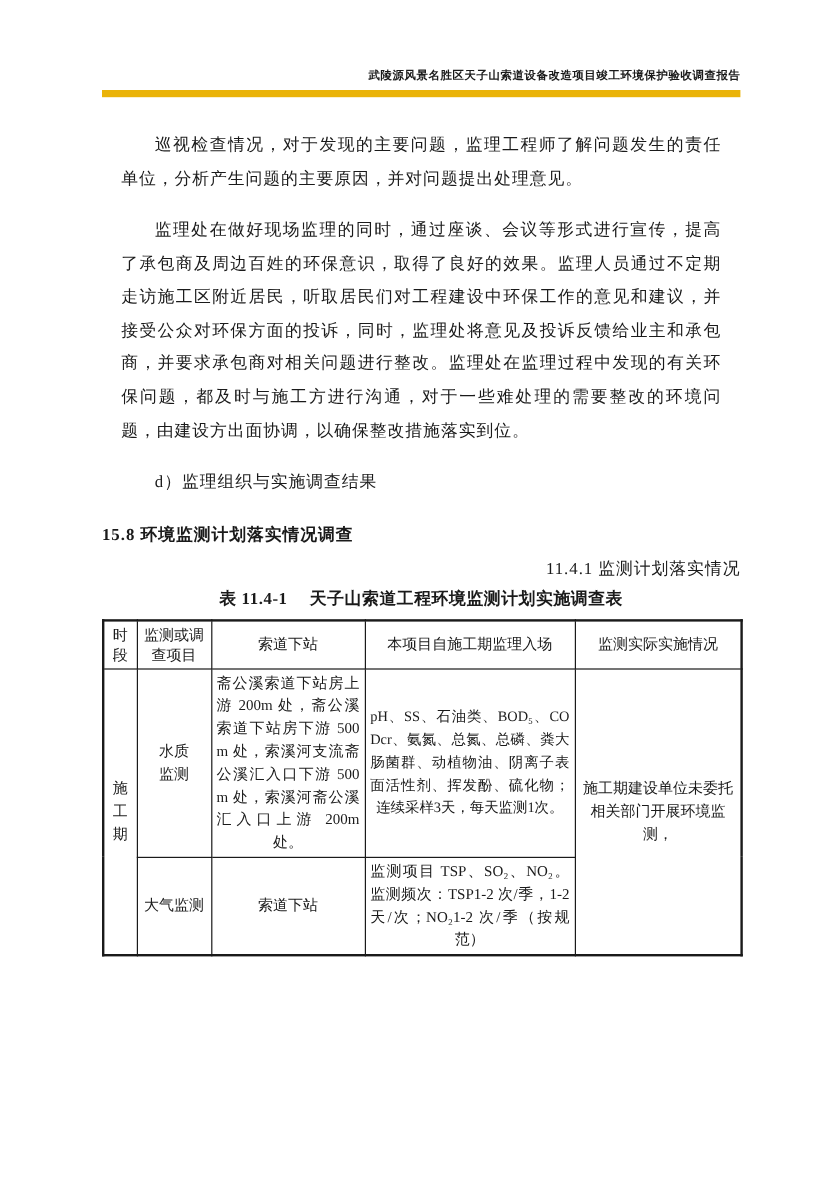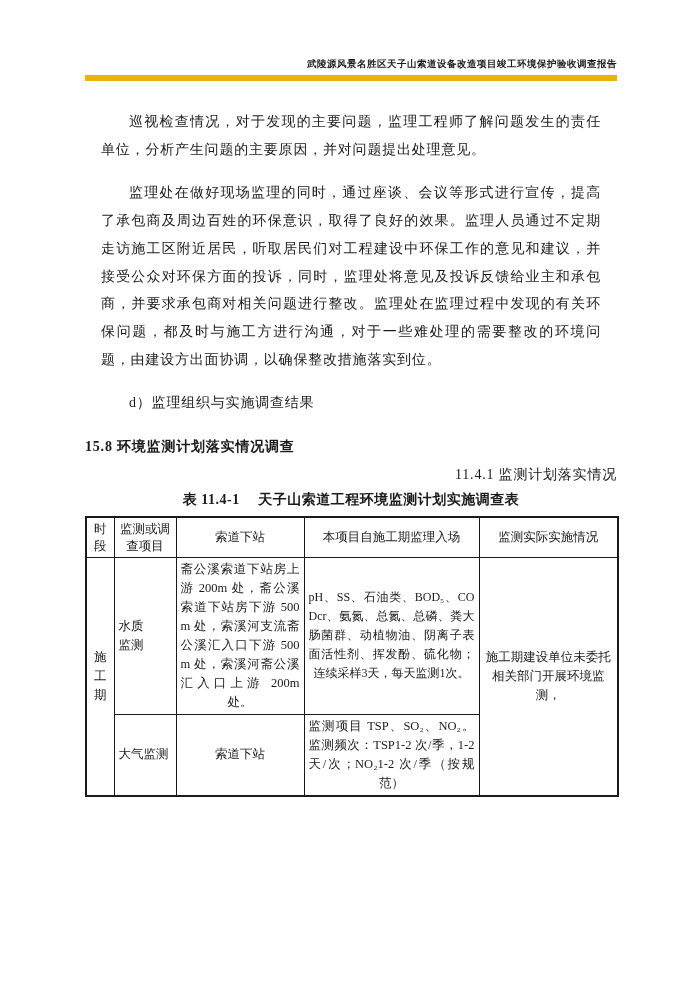--- a/index.html
+++ b/index.html
@@ -71,21 +71,21 @@
   }
   tr.row-water{height:118px;}
   tr.row-air{height:57px;}
   .cell-period{
     text-align:center;
     word-break:break-all;
     line-height:23px;
     padding:0 6px;
   }
   .cell-project{
-    text-align:left;
+    text-align:center;
     white-space:pre-line;
     line-height:20px;
     font-family:Liberation Serif, serif;
   }
   .cell-location{
     text-align:justify;
     text-align-last:center;
     word-break:break-all;
     line-height:20px;
     padding:2px 7px;

